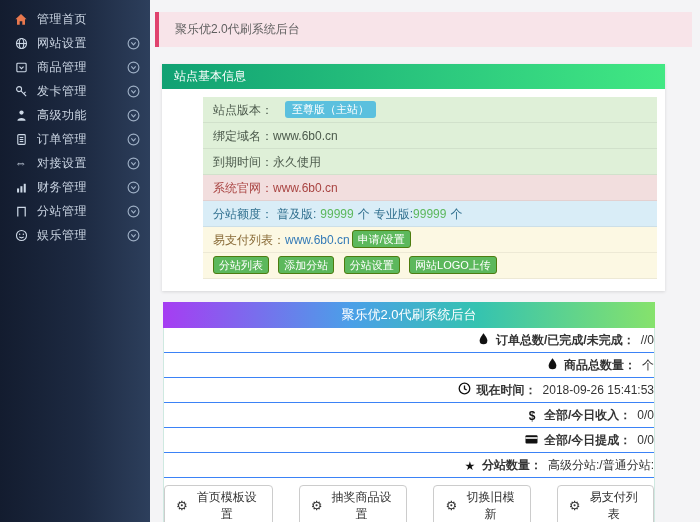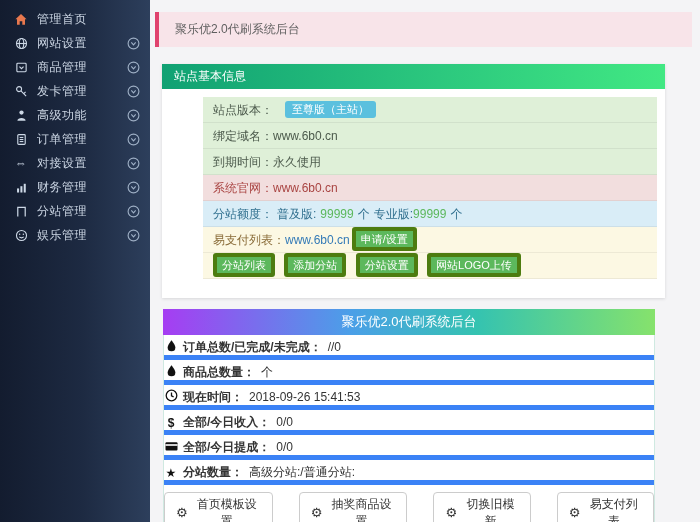--- a/index.html
+++ b/index.html
@@ -16,38 +16,38 @@
   .side-item .chev { width:13px; height:13px; color:#9fb0c6; display:inline-flex; }
 
   
   .main { flex:1; height:100%; position:relative; }
 
   .alert-top { margin:12px 8px 0 5px; height:35px; background:#f8e4e9; border-left:4px solid #e0436e; display:flex; align-items:center; padding-left:16px; color:#5f5f5f; }
 
   
   .panel1 { margin:17px 0 0 12px; width:503px; background:#fff; box-shadow:0 1px 3px rgba(0,0,0,.12); padding-bottom:8px; }
   .panel1-header { height:25px; line-height:25px; padding-left:12px; color:#fff; background:linear-gradient(90deg,#10a173 0%,#2cc87e 55%,#41e883 100%); font-size:12px; }
-  .info-table { margin:8px 8px 11px 8px;padding-left:33px; }
+  .info-table { margin:8px 8px 4px 8px;padding-left:33px; }
   .info-row { height:26px; line-height:26px; padding-left:10px; border-bottom:1px solid rgba(0,0,0,.06); white-space:nowrap; overflow:hidden; }
   .row-success { background:#dff0d8; color:#4c5a4c; }
   .row-danger  { background:#f2dede; color:#a94442; }
   .row-info    { background:#d9edf7; color:#31708f; }
   .row-warning { background:#fcf8e3; color:#8a6d3b; }
   .badge-blue { display:inline-block; background:#5bc0de; color:#fff; border-radius:3px; padding:1px 7px; font-size:11px; line-height:15px; margin-left:12px; vertical-align:1px; }
   .link-blue { color:#337ab7; text-decoration:none; }
   .link-red { color:#a94442; text-decoration:none; }
   .num-green { color:#5cb85c; }
-  .btn-xs-green { display:inline-block; background:#5cb85c; border:4px solid #4d7c0f; color:#fff; border-radius:3px; padding:0 5px; font-size:11px; line-height:16px; cursor:pointer; margin-right:6px; vertical-align:1px; }
+  .btn-xs-green { display:inline-block; background:#5cb85c; border:1px solid #4d7c0f; color:#fff; border-radius:3px; padding:0 5px; font-size:11px; line-height:16px; cursor:pointer; margin-right:6px; vertical-align:1px; }
   .sp { margin-right:4px; }
 
   
   .panel2 { margin:11px 0 0 13px; width:492px; }
   .panel2-header { height:26px; line-height:26px; text-align:center; color:#fff; font-size:13px; background:linear-gradient(90deg,#a63df2 0%,#4b9fe8 38%,#35c3b0 64%,#86e26c 100%); }
   .panel2-body { background:#fff; border:1px solid #cfe9e1; border-top:none; }
-  .stat-row { height:25px; line-height:25px; text-align:left; border-bottom:5px solid #3b82f6; color:#333; white-space:nowrap; }
+  .stat-row { height:25px; line-height:25px; text-align:right; border-bottom:1px solid #3b82f6; color:#333; white-space:nowrap; }
   .stat-row .s-ic { display:inline-flex; width:14px; justify-content:center; margin-right:5px; vertical-align:-1px; color:#111; }
   .stat-row .s-lbl { font-weight:bold; margin-right:6px; }
   .settings-row { display:flex; justify-content:center; gap:26px; padding:7px 0 7px 0; border-bottom:1px solid #ececec; }
   .btn-gear { background:#fff; border:1px solid #ccc; border-radius:4px; padding:3px 11px; font-size:12px; color:#333; cursor:pointer; display:inline-flex; align-items:center; gap:5px; font-family:inherit; }
   .btn-gear .g { font-size:13px; line-height:12px; }
   svg { display:block; }
 </style>
 </head>
 <body>
 

